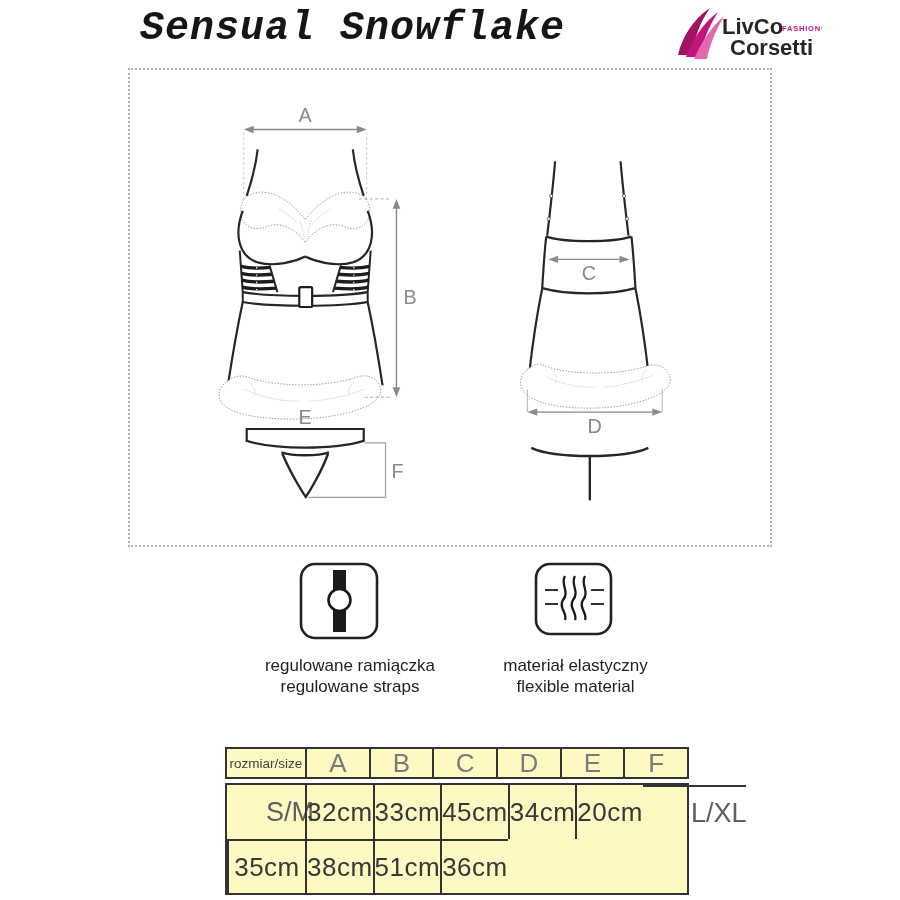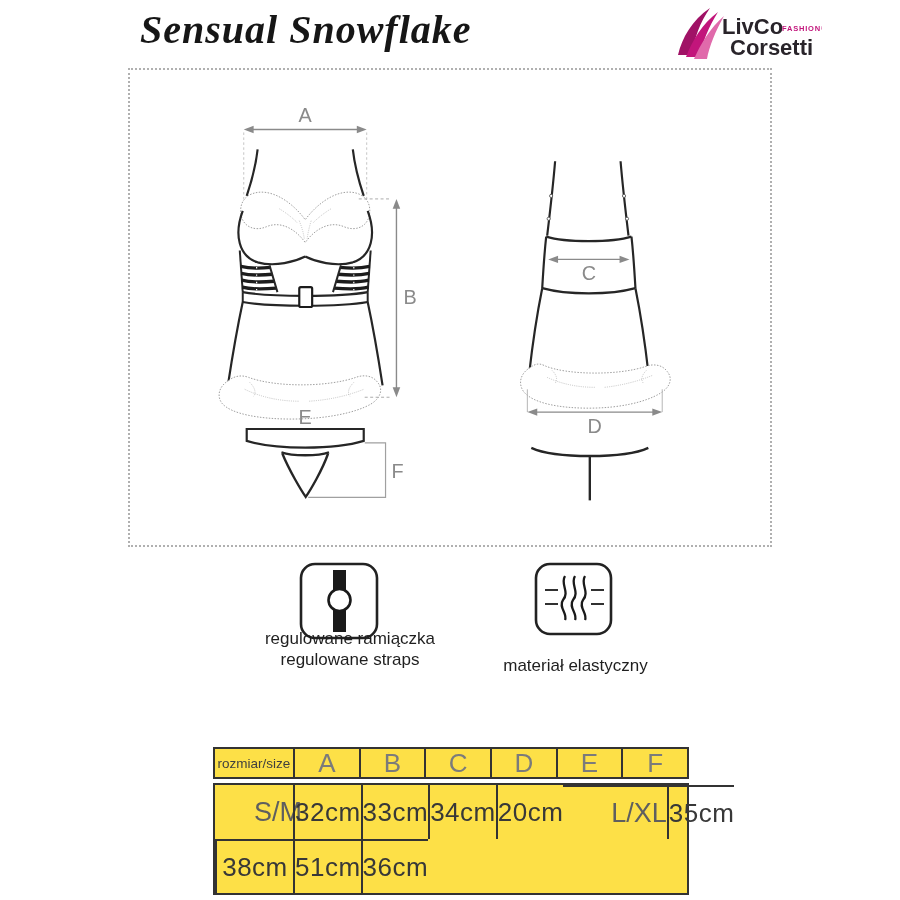--- a/index.html
+++ b/index.html
@@ -1,36 +1,36 @@
 <!DOCTYPE html>
 <html><head>
 <meta charset="utf-8">
 <style>
   html,body{margin:0;padding:0;background:#fff;}
   .page{position:relative;width:900px;height:900px;background:#fff;overflow:hidden;
         font-family:"Liberation Sans",sans-serif;}
   
   .title{position:absolute;left:140px;top:6px;width:520px;
-         font-family:Liberation Serif, serif;font-style:italic;font-weight:bold;
+         font-family:Liberation Mono, monospace;font-style:italic;font-weight:bold;
          font-size:40px;color:#161616;letter-spacing:1px;white-space:nowrap;}
   
   .logo{position:absolute;left:672px;top:5px;width:150px;height:56px;}
   
   .diagram-box{position:absolute;left:128px;top:68px;width:644px;height:479px;
                border:2px dotted #b0b0b0;box-sizing:border-box;}
   .diagram-box svg{position:absolute;left:0;top:0;}
   svg text{font-family:"Liberation Sans",sans-serif;}
   .measure-label{fill:#8a8a8a;font-size:20px;}
   
   .feat-icon{position:absolute;}
   .feat-caption{position:absolute;text-align:center;font-size:17px;line-height:21px;color:#1f1f1f;}
   
   .size-table{position:absolute;left:213px;top:747px;width:476px;}
   .tbl-head,.tbl-body{display:grid;grid-template-columns:78px repeat(6,1fr);
-                      border:2px solid #333;background:#fde047;}
+                      border:2px solid #333;background:#fef9c3;margin-left:12px;}
   .tbl-body{margin-top:4px;}
   .cell{display:flex;align-items:center;justify-content:center;box-sizing:border-box;}
   .tbl-head .cell{height:28px;}
   .tbl-body .cell{height:54px;}
   .cell.cl{border-left:2px solid #333;}
   .cell.rt{border-top:2px solid #333;text-align:right;}
   .corner-label{font-size:13.5px;color:#3f3f3f;}
   .head-letter{font-size:26px;color:#7b7b7b;}
   .size-label{font-size:27px;color:#5f5f5f;padding-left:48px;}
   .size-value{font-size:26px;color:#383838;letter-spacing:0.5px;}
@@ -155,55 +155,57 @@
     </svg>
   </div>
 
   <div class="feat-icon" style="left:299px;top:562px;">
     <svg width="80" height="78" viewBox="0 0 80 78">
       <rect x="2" y="2" width="76" height="74" rx="14" fill="#fff" stroke="#222" stroke-width="2.6"></rect>
       <rect x="34" y="8" width="13" height="62" fill="#1a1a1a"></rect>
       <circle cx="40.5" cy="38" r="11" fill="#fff" stroke="#1a1a1a" stroke-width="2.6"></circle>
     </svg>
   </div>
-  <div class="feat-caption" style="left:235px;top:628px;width:230px;">
+  <div class="feat-caption" style="left:235px;top:655px;width:230px;">
     <div>regulowane ramiączka</div>
     <div>regulowane straps</div>
   </div>
 
   <div class="feat-icon" style="left:534px;top:562px;">
     <svg width="79" height="74" viewBox="0 0 79 74">
       <rect x="2" y="2" width="75" height="70" rx="14" fill="#fff" stroke="#222" stroke-width="2.6"></rect>
       <path d="M31,14 C26,22 36,30 29,38 C24,45 34,52 31,58" fill="none" stroke="#1a1a1a" stroke-width="2.3"></path>
       <path d="M41,14 C36,22 46,30 39,38 C34,45 44,52 41,58" fill="none" stroke="#1a1a1a" stroke-width="2.3"></path>
       <path d="M51,14 C46,22 56,30 49,38 C44,45 54,52 51,58" fill="none" stroke="#1a1a1a" stroke-width="2.3"></path>
       <line x1="11" y1="28" x2="24" y2="28" stroke="#1a1a1a" stroke-width="1.8"></line>
       <line x1="11" y1="42" x2="24" y2="42" stroke="#1a1a1a" stroke-width="1.8"></line>
       <line x1="57" y1="28" x2="70" y2="28" stroke="#1a1a1a" stroke-width="1.8"></line>
       <line x1="57" y1="42" x2="70" y2="42" stroke="#1a1a1a" stroke-width="1.8"></line>
     </svg>
   </div>
   <div class="feat-caption" style="left:468px;top:655px;width:215px;">
     <div>materiał elastyczny</div>
+    <div>flexible material</div>
   </div>
 
   <div class="size-table">
     <div class="tbl-head">
       <div class="cell corner-label">rozmiar/size</div>
       <div class="cell cl head-letter">A</div>
       <div class="cell cl head-letter">B</div>
       <div class="cell cl head-letter">C</div>
       <div class="cell cl head-letter">D</div>
       <div class="cell cl head-letter">E</div>
       <div class="cell cl head-letter">F</div>
     </div>
     <div class="tbl-body">
       <div class="cell size-label">S/M</div>
       <div class="cell cl size-value">32cm</div>
       <div class="cell cl size-value">33cm</div>
+      <div class="cell cl size-value">45cm</div>
       <div class="cell cl size-value">34cm</div>
       <div class="cell cl size-value">20cm</div>
       <div class="cell rt size-label">L/XL</div>
       <div class="cell rt cl size-value">35cm</div>
       <div class="cell rt cl size-value">38cm</div>
       <div class="cell rt cl size-value">51cm</div>
       <div class="cell rt cl size-value">36cm</div>
     </div>
   </div>
 

